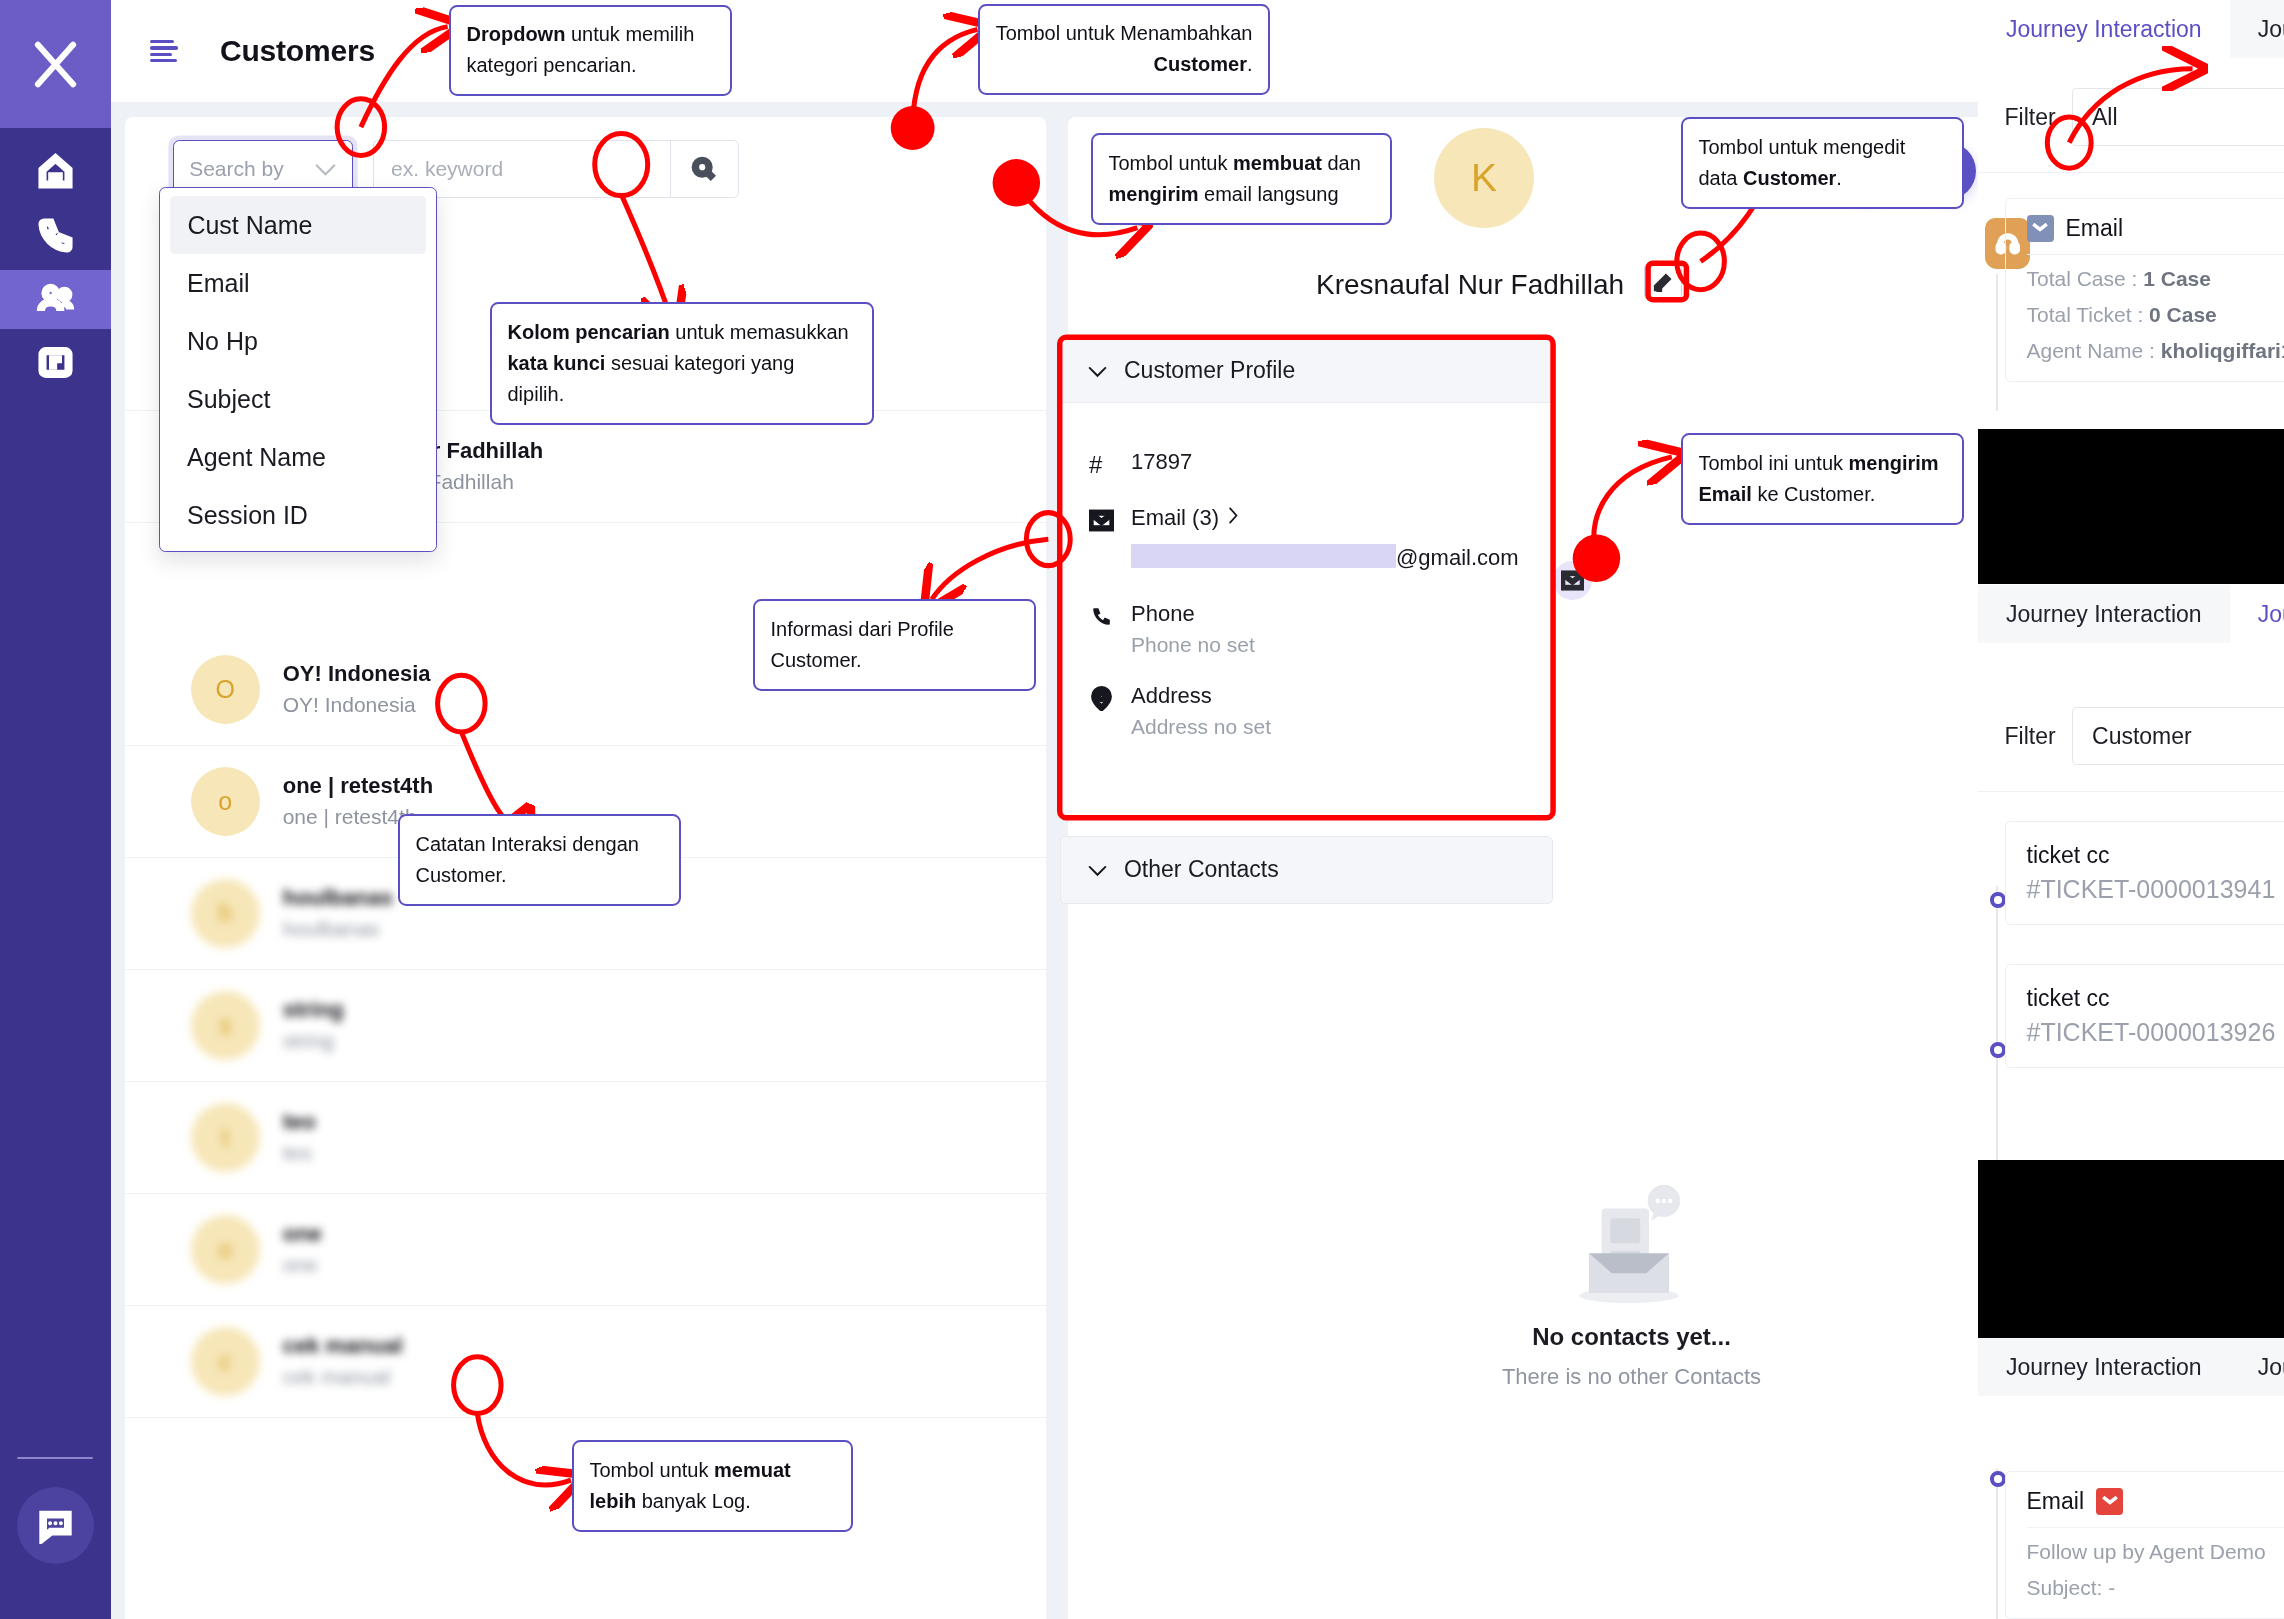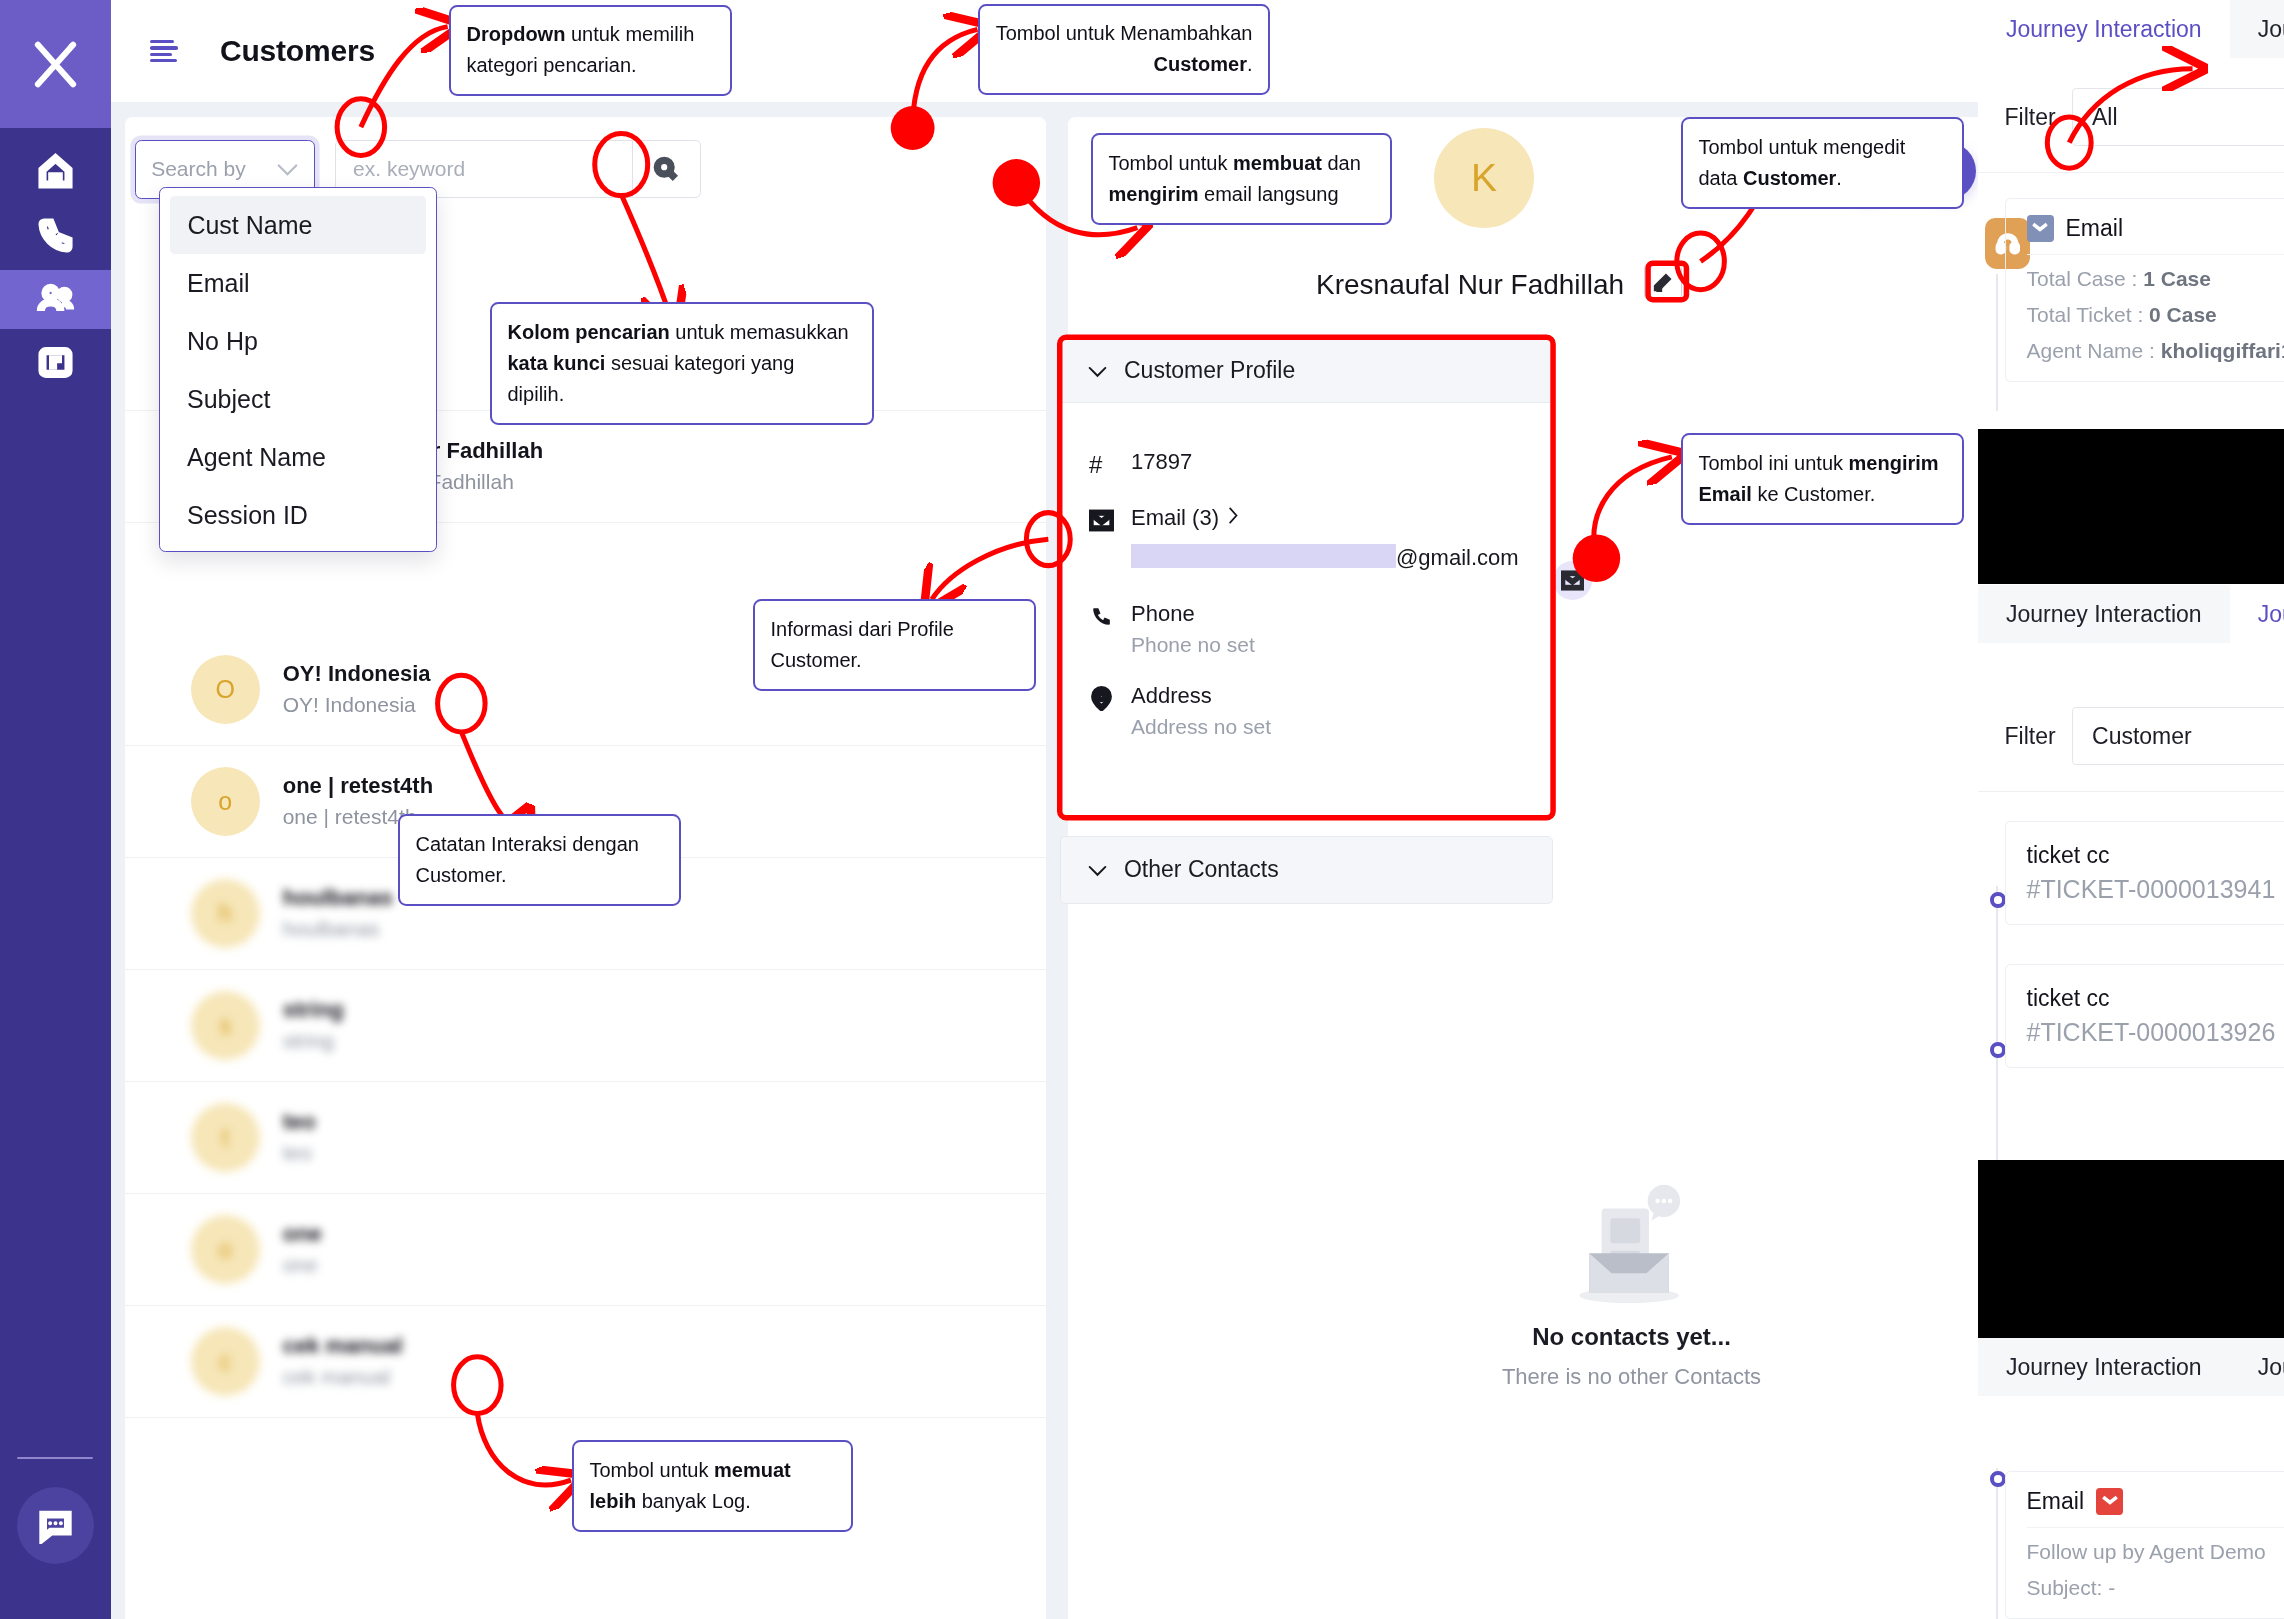--- a/index.html
+++ b/index.html
@@ -59,22 +59,22 @@
     position: absolute; left: 111px; top: 103px; width: 1867px; height: 1517px;
     background: #eef1f6;
   }
 
   
   .list-card {
     position: absolute; left: 13.7px; top: 13.7px; width: 921px; height: 1503px;
     background: #fff; border-radius: 7.3px 7.3px 0 0; overflow: hidden;
   }
   .list-search-row {
-    position: absolute; left: 10px; top: 0; width: 921px; height: 105px;
-    display: flex; align-items: center; 
+    position: absolute; left: 0; top: 0; width: 921px; height: 105px;
+    display: flex; align-items: center; padding-left: 48px;
   }
   .sel-wrap { position: relative; width: 180px; }
   .sel-box {
     width: 180px; height: 59px; border: 1.8px solid #5b4fc4; border-radius: 6.4px;
     background: #fff; display: flex; align-items: center; padding: 0 15.5px;
     font-size: 21px; color: #9aa0ad;
     box-shadow: 0 0 0 4.6px rgba(91,79,196,.16);
   }
   .sel-box .chev { margin-left: auto; }
   .kw-input {

